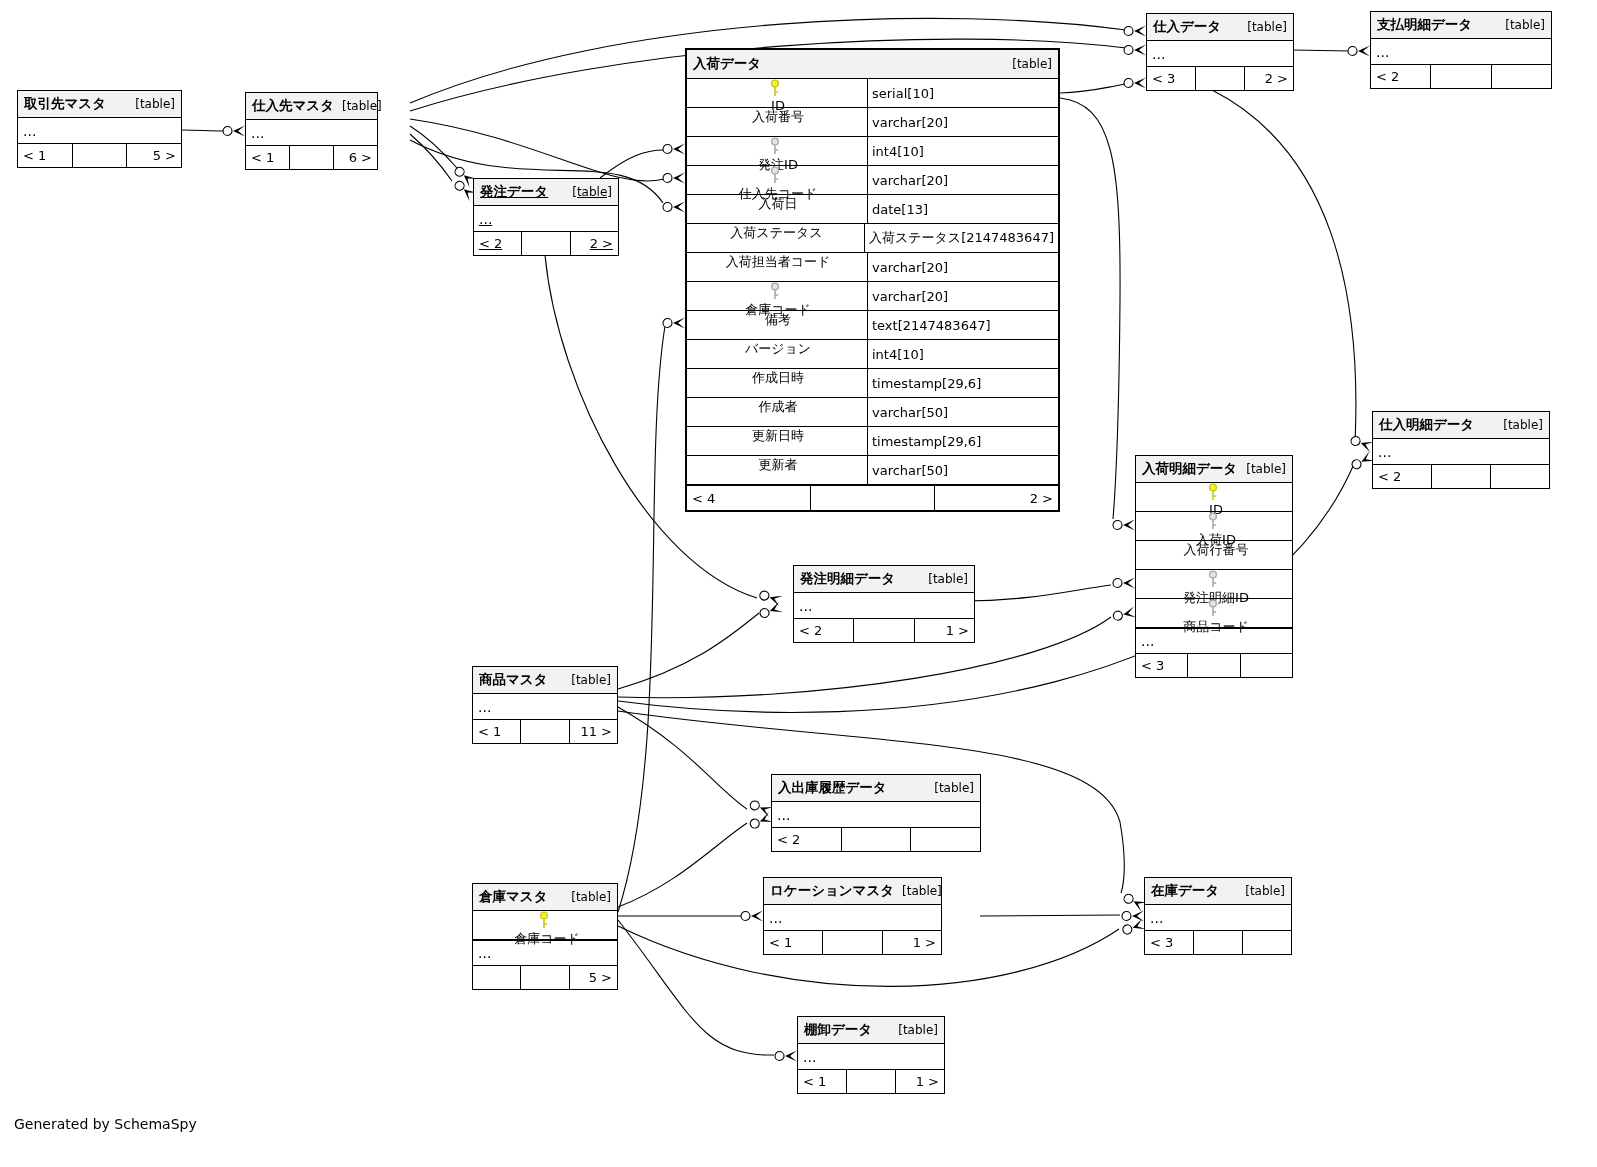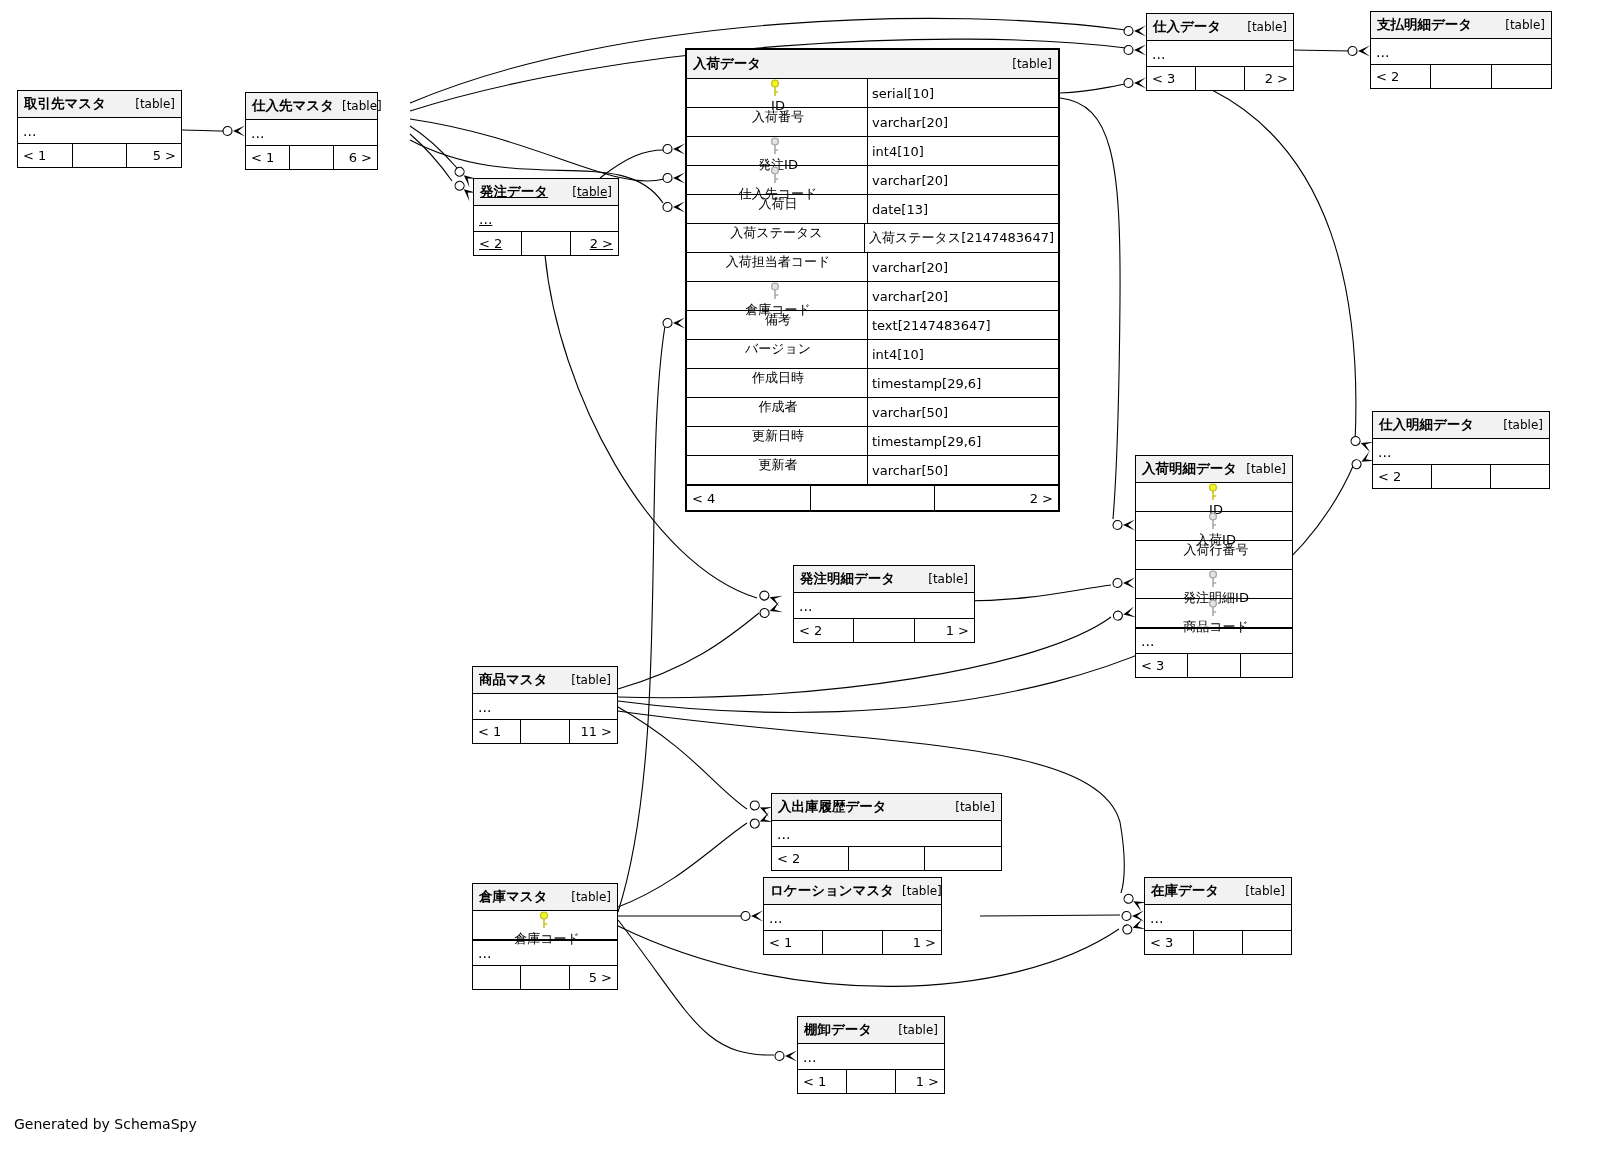--- a/index.html
+++ b/index.html
@@ -36,21 +36,21 @@
   #t-partner{left:17px;top:90px;width:165px;}
   #t-supplier{left:245px;top:92px;width:133px;}
   #t-po{left:473px;top:178px;width:146px;text-decoration:underline;}
   #t-arrival{left:685px;top:48px;width:375px;}
   #t-proc{left:1146px;top:13px;width:148px;}
   #t-payd{left:1370px;top:11px;width:182px;}
   #t-procd{left:1372px;top:411px;width:178px;}
   #t-arrd{left:1135px;top:455px;width:158px;}
   #t-pod{left:781px;top:565px;width:182px;margin-left:12px;}
   #t-product{left:472px;top:666px;width:146px;}
-  #t-inout{left:771px;top:774px;width:231px;margin-top:19px;}
+  #t-inout{left:771px;top:774px;width:210px;}
   #t-wh{left:472px;top:875px;width:146px;margin-top:8px;}
   #t-loc{left:763px;top:877px;width:179px;}
   #t-stock{left:1144px;top:877px;width:148px;}
   #t-take{left:797px;top:1016px;width:148px;}
 </style>
 </head>
 <body>
 
 <div id="canvas">
   <svg id="edges" viewBox="0 0 1597 1167">

